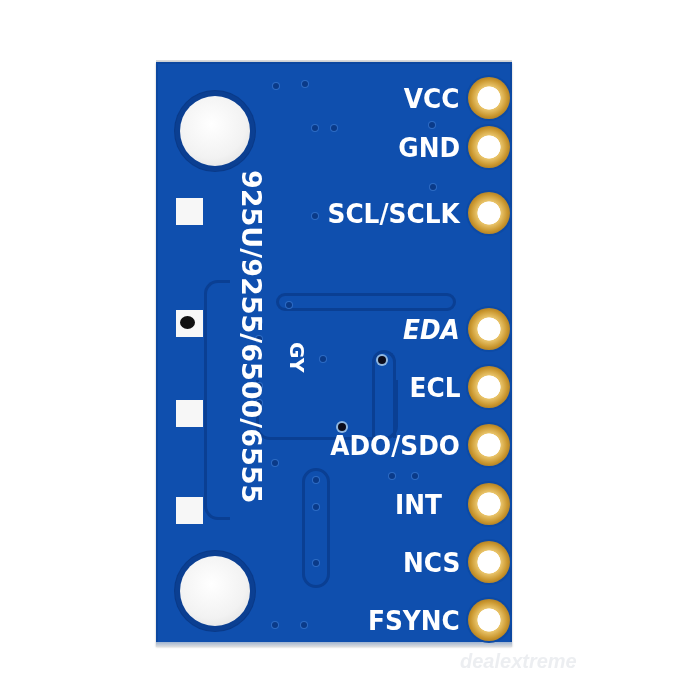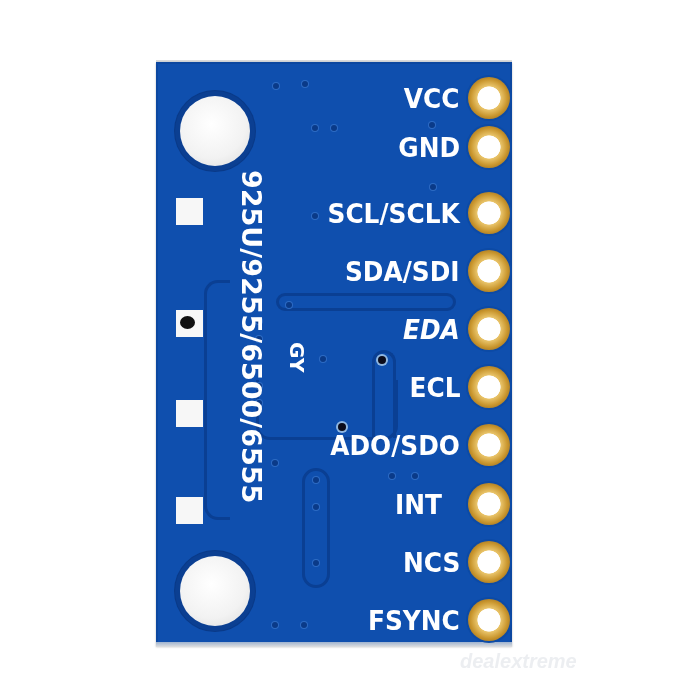--- a/index.html
+++ b/index.html
@@ -184,24 +184,20 @@
     <span class="pin-pad"></span>
   </div>
   <div class="pin-row" style="top:127px;">
     <span class="pin-label">GND</span>
     <span class="pin-pad"></span>
   </div>
   <div class="pin-row" style="top:193px;align-items:center;">
     <span class="pin-label">SCL/SCLK</span>
     <span class="pin-pad"></span>
   </div>
-  <div class="pin-row" style="top:251px;">
-    <span class="pin-label">SDA/SDI</span>
-    <span class="pin-pad"></span>
-  </div>
   <div class="pin-row" style="top:309px;font-style:italic;">
     <span class="pin-label">EDA</span>
     <span class="pin-pad"></span>
   </div>
   <div class="pin-row" style="top:367px;">
     <span class="pin-label">ECL</span>
     <span class="pin-pad"></span>
   </div>
   <div class="pin-row" style="top:425px;">
     <span class="pin-label">ADO/SDO</span>

